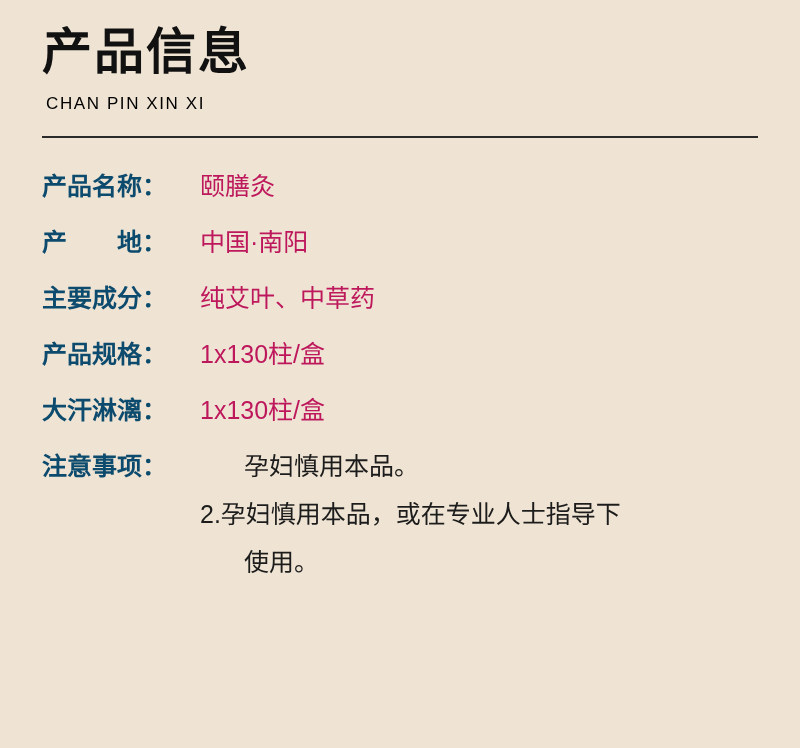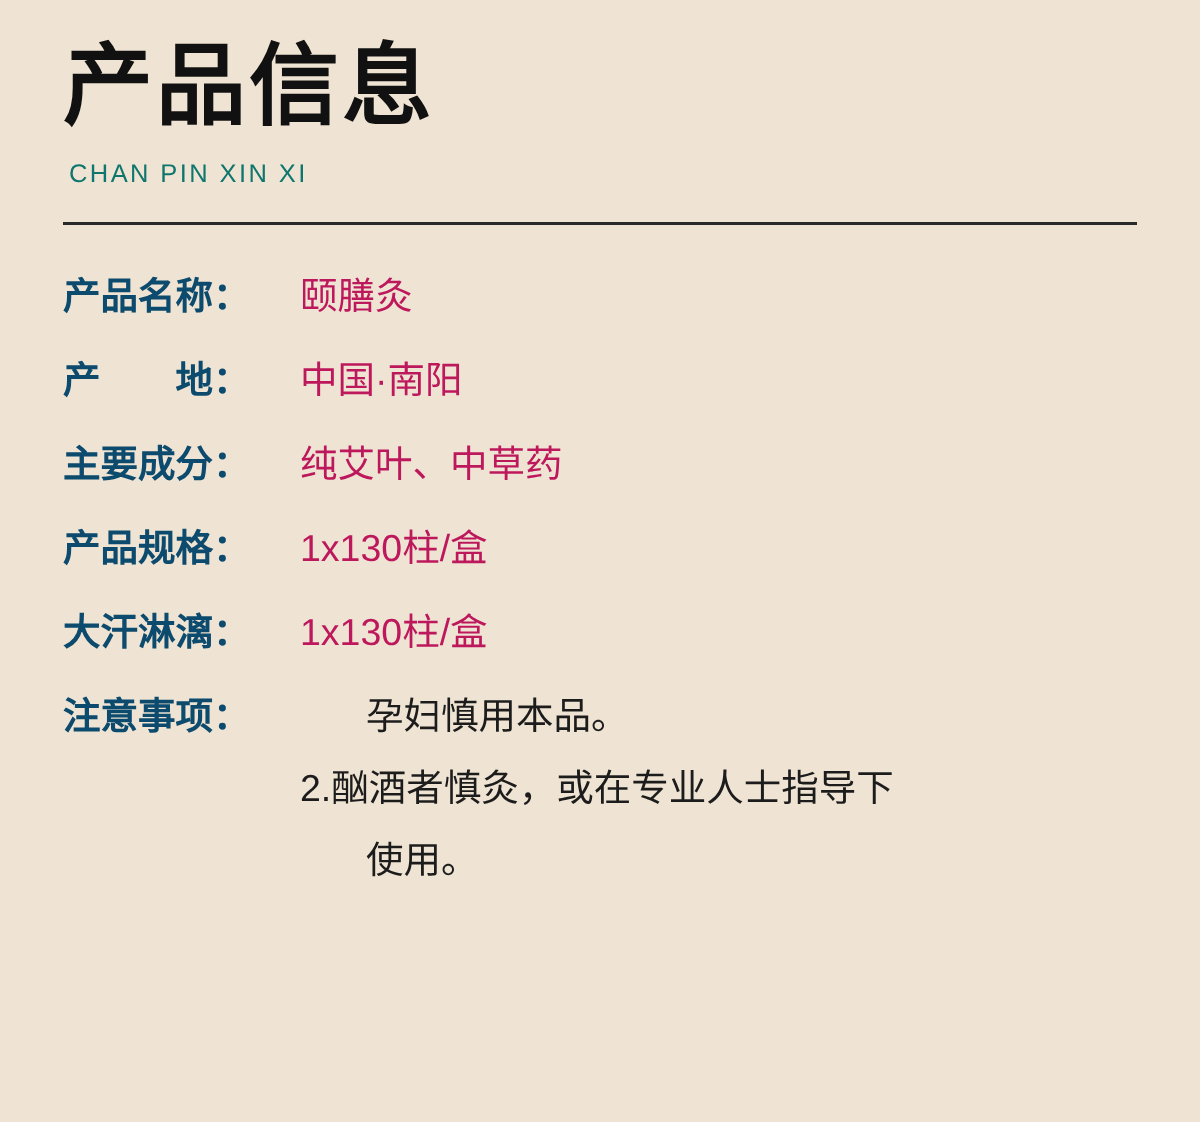--- a/index.html
+++ b/index.html
@@ -18,31 +18,31 @@
     position: relative;
     width: 800px;
     height: 748px;
     box-sizing: border-box;
     padding: 0 42px;
   }
   .header {
     padding-top: 22px;
   }
   .title {
-    font-size: 60px;
+    font-size: 50px;
     font-weight: 700;
     letter-spacing: 2px;
     line-height: 1.2;
     color: #111111;
     margin: 0;
   }
   .subtitle {
     font-size: 17px;
     letter-spacing: 1.6px;
-    color: #0f766e;
+    color: #000000;
     margin: 12px 0 0 4px;
     font-weight: 400;
   }
   .divider {
     margin: 22px 0 0 0;
     height: 2px;
     background: #2a2a2a;
     width: 100%;
   }
   .spec-list {
@@ -124,20 +124,20 @@
       <div class="spec-label">大汗淋漓：</div>
       <div class="spec-value">1x130柱/盒</div>
     </div>
 
 
     <div class="spec-row">
       <div class="spec-label">注意事项：</div>
       <div class="notes">
         <div class="note-item continuation">孕妇慎用本品。</div>
         <div class="note-item">
-          <span class="note-num">2.</span><span>酗酒者慎灸，或在专业人士指导下</span>
+          <span class="note-num">2.</span><span>孕妇慎用本品，或在专业人士指导下</span>
         </div>
         <div class="note-item continuation">使用。</div>
       </div>
     </div>
 
   </div>
 </div>
 
 </body></html>

